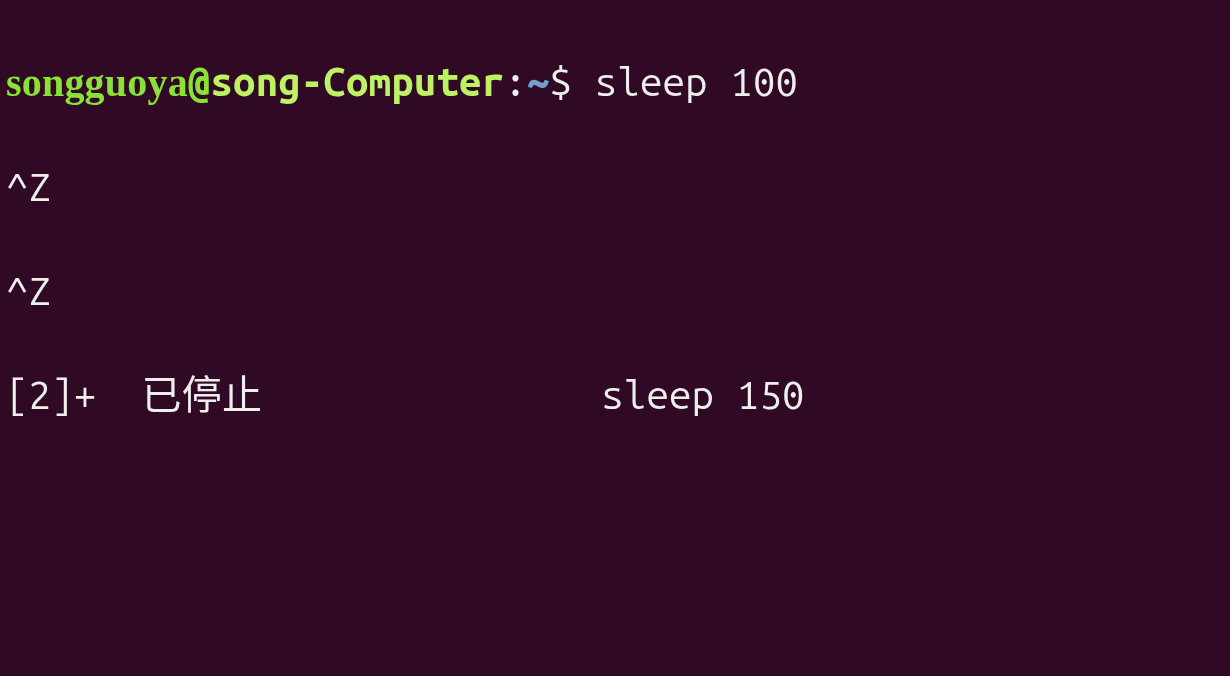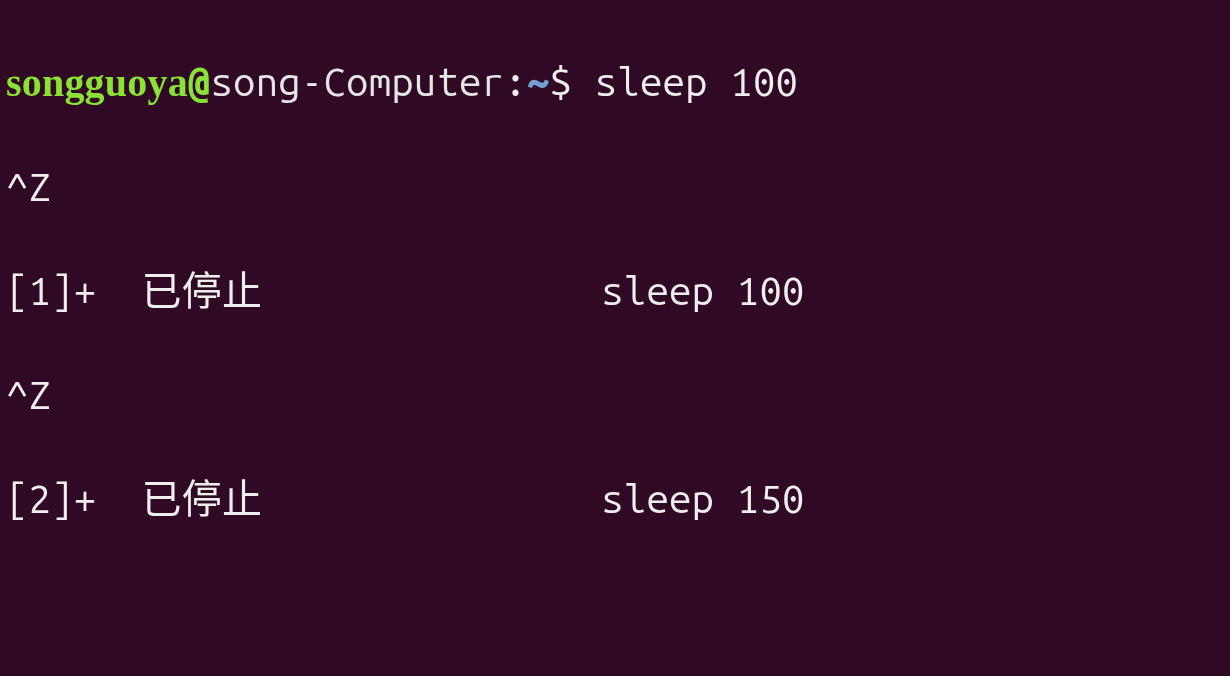--- a/index.html
+++ b/index.html
@@ -13,35 +13,34 @@
   .terminal {
     font-family: "Ubuntu Mono", "DejaVu Sans Mono", "Noto Sans Mono CJK SC", monospace;
     font-size: 40px;
     line-height: 52px;
     color: #eeeeec;
     padding: 4px 6px;
     white-space: pre;
     letter-spacing: 0.2px;
   }
   .user { color: #8ae234; font-weight: bold; font-family: Liberation Serif, serif; }
-  .host { color: #e5e5e5; font-weight: normal; }
+  .host { color: #bef264; font-weight: bold; }
   .at   { color: #8ae234; font-weight: bold; }
   .path { color: #729fcf; font-weight: bold; }
   .dollar { color: #eeeeec; }
   .cmd  { color: #eeeeec; }
   .out  { color: #eeeeec; }
   .row { white-space: pre; }
 </style>
 </head>
 <body>
 
 <div class="terminal">
 <div class="row"><span class="user">songguoya</span><span class="at">@</span><span class="host">song-Computer</span><span class="out">:</span><span class="path">~</span><span class="dollar">$ </span><span class="cmd">sleep 100</span></div>
 <div class="row"><span class="out">^Z</span></div>
-<div class="row"><span class="out">[1]+  </span><span class="out">已停止</span><span class="out">               </span><span class="out">sleep 100</span></div>
 <div class="row"><span class="out">^Z</span></div>
 <div class="row"><span class="out">[2]+  </span><span class="out">已停止</span><span class="out">               </span><span class="out">sleep 150</span></div>
 
 
 
 
 
 
 
 </div>

